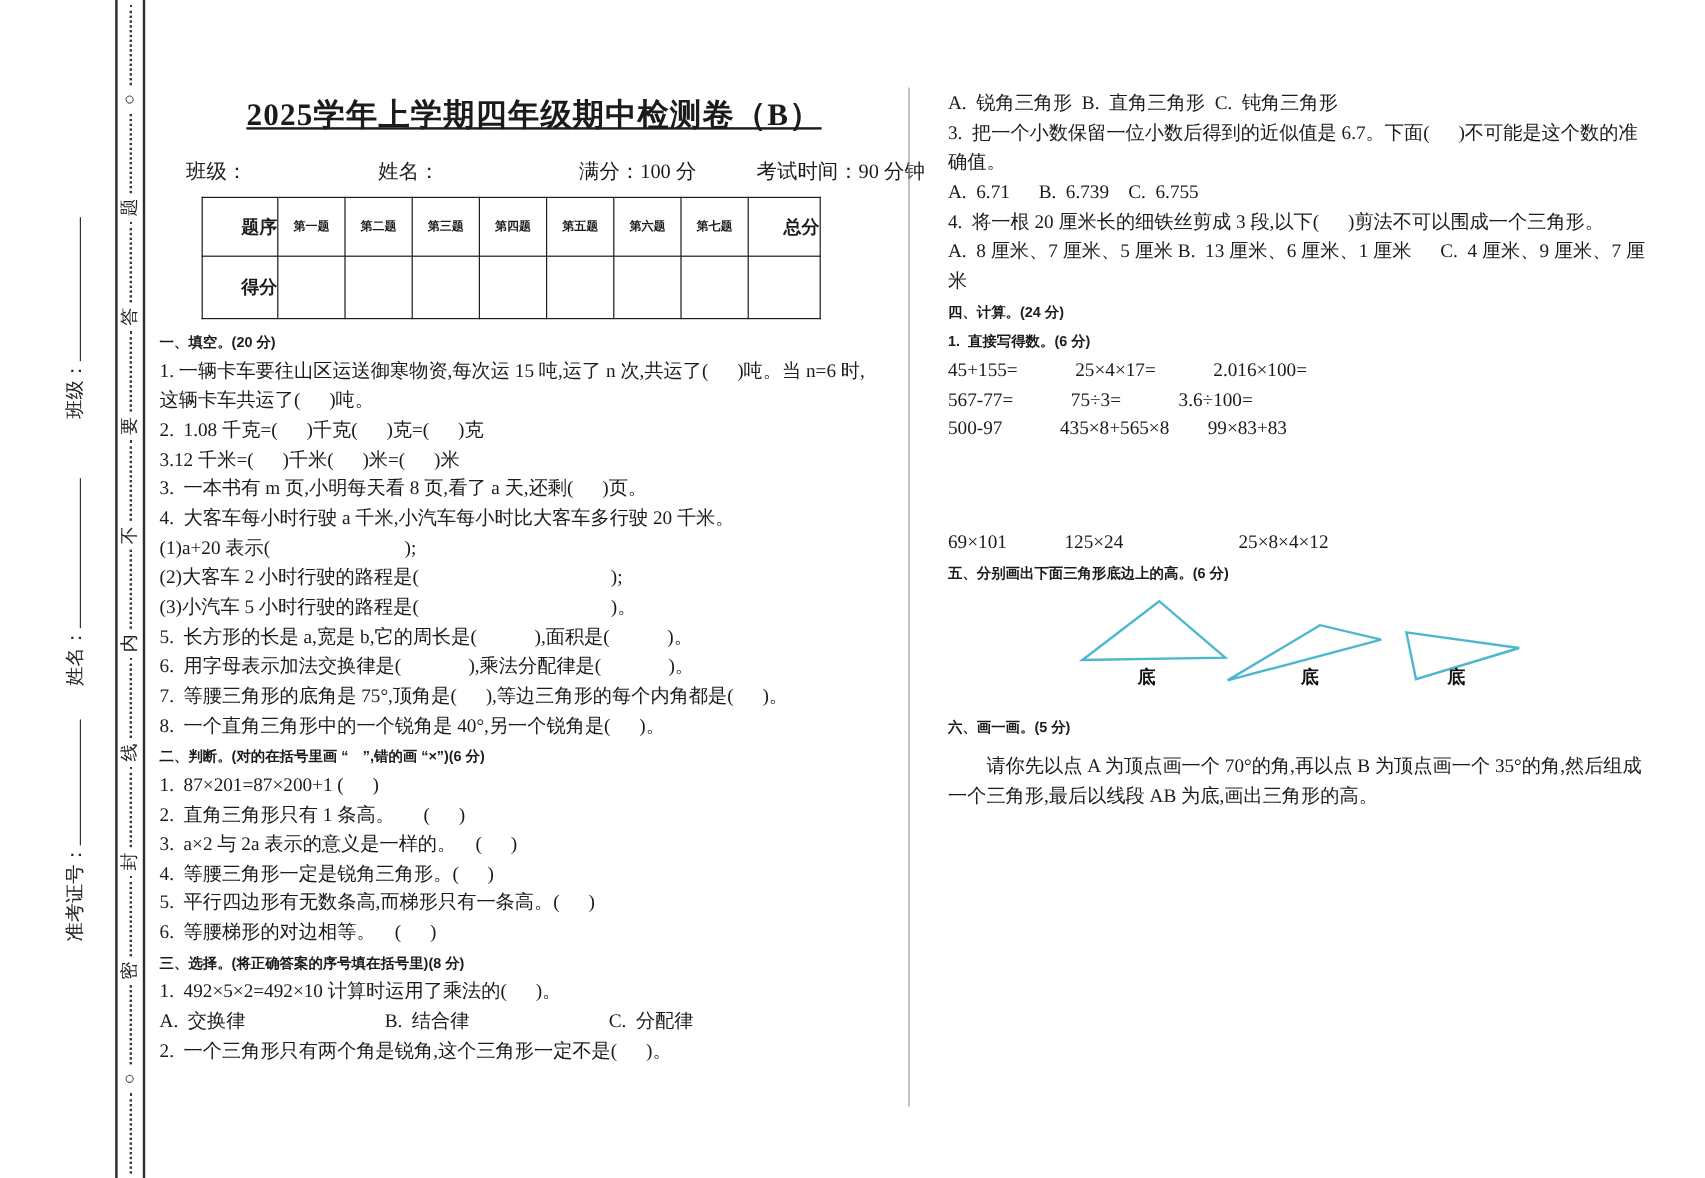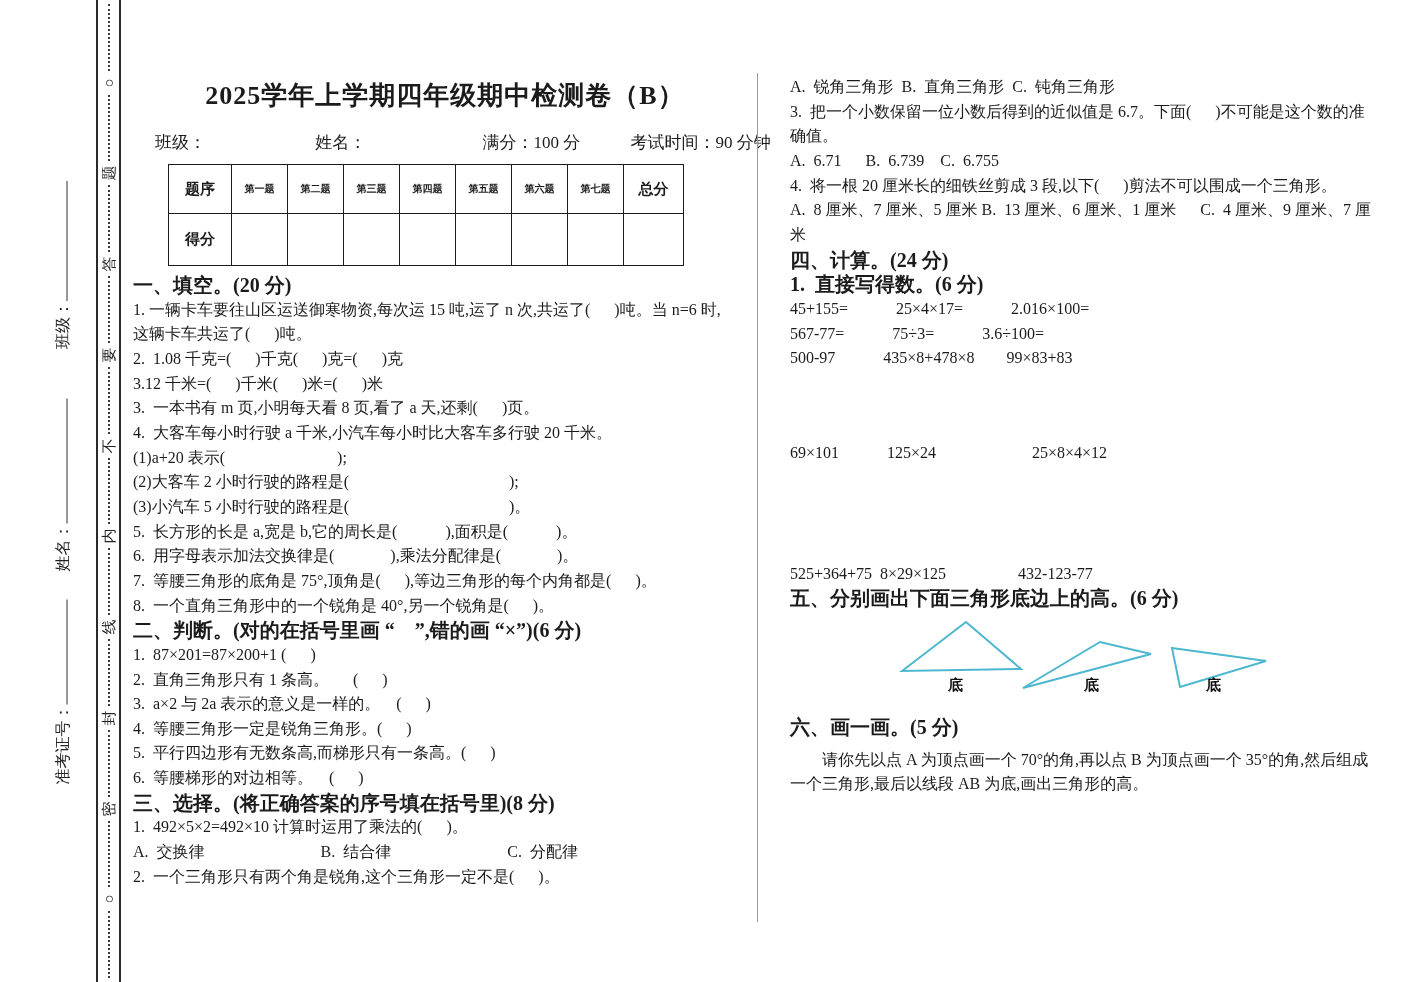--- a/index.html
+++ b/index.html
@@ -22,46 +22,46 @@
   .mfield{
     position:absolute;left:63px;transform:translate(-50%,-50%) rotate(-90deg);
     white-space:nowrap;font-size:16px;color:#222;
   }
   .mlabel{vertical-align:baseline;}
   .mblank{display:inline-block;height:14px;border-bottom:1.6px solid #333;vertical-align:baseline;}
   .w120{width:120px}.w125{width:125px}.w105{width:105px}
   
   .title{
     position:absolute;left:133px;top:78px;width:624px;text-align:center;
-    font-size:26px;font-weight:bold;letter-spacing:1px;
+    font-size:26px;font-weight:bold;letter-spacing:1px;text-decoration:underline;
   }
   .info-row{position:absolute;left:155px;top:131px;font-size:17px;white-space:nowrap;}
   .info-row span{display:inline-block;}
   .info-row span:nth-child(1){margin-right:105px;}
   .info-row span:nth-child(2){margin-right:112px;}
   .info-row span:nth-child(3){margin-right:46px;}
   
   .score-table{
     position:absolute;left:168px;top:164px;border-collapse:collapse;table-layout:fixed;
   }
   .score-table th,.score-table td{
     border:1.6px solid #1c1c1c;text-align:center;vertical-align:middle;padding:0;
   }
-  .score-table .big{width:62px;font-size:15px;font-weight:bold;font-family:"Liberation Sans","DejaVu Sans",sans-serif;}
+  .score-table .big{width:62px;font-size:15px;font-weight:bold;font-family:"Liberation Sans","DejaVu Sans",sans-serif;text-align:right;}
   .score-table .small{width:55px;font-size:10px;font-weight:bold;}
   .score-table .lastcol{width:59px;}
   .score-table tr:nth-child(1) th{height:48px;}
   .score-table tr:nth-child(2) th,.score-table tr:nth-child(2) td{height:51px;}
   
   .col-divider{position:absolute;left:757px;top:73px;height:849px;width:1px;background:#9a9a9a;}
   .col{position:absolute;font-size:16px;}
   .col-left{left:133px;top:273px;width:630px;}
   .col-right{left:790px;top:75px;width:615px;}
   .line{white-space:pre-wrap;line-height:24.65px;min-height:24.65px;}
-  .line.b{font-weight:bold;font-family:Liberation Serif, serif;font-size:20px;}
+  .line.b{font-weight:bold;font-family:Liberation Sans, sans-serif;font-size:12px;}
   
   .tri-figure{display:block;margin-top:3px;margin-left:98px;}
   .base-label{font-size:15px;font-weight:bold;fill:#111;
     font-family:"Liberation Sans","DejaVu Sans",sans-serif;}
   .after-fig{margin-top:16px;}
 </style>
 </head>
 <body>
 
 <div class="mfield" style="top:265px">
@@ -169,23 +169,22 @@
       <div class="line">3.  把一个小数保留一位小数后得到的近似值是 6.7。下面(      )不可能是这个数的准</div>
       <div class="line">确值。</div>
       <div class="line">A.  6.71      B.  6.739    C.  6.755</div>
       <div class="line">4.  将一根 20 厘米长的细铁丝剪成 3 段,以下(      )剪法不可以围成一个三角形。</div>
       <div class="line">A.  8 厘米、7 厘米、5 厘米 B.  13 厘米、6 厘米、1 厘米      C.  4 厘米、9 厘米、7 厘</div>
       <div class="line">米</div>
       <div class="line b">四、计算。(24 分)</div>
       <div class="line b">1.  直接写得数。(6 分)</div>
       <div class="line">45+155=            25×4×17=            2.016×100=</div>
       <div class="line">567-77=            75÷3=            3.6÷100=</div>
-      <div class="line">500-97            435×8+478×8        99×83+83</div>
+      <div class="line">500-97            435×8+565×8        99×83+83</div>
       <div class="line" style="margin-top: 70px;">69×101            125×24                        25×8×4×12</div>
-      <div class="line" style="margin-top: 96px;">525+364+75  8×29×125                  432-123-77</div>
       <div class="line b" style="">五、分别画出下面三角形底边上的高。(6 分)</div>
     </div>
   <svg class="tri-figure" width="400" height="85" viewBox="0 0 400 85">
     <polygon class="tri" points="14,57 78,8 133,55" fill="none" stroke-width="2" stroke="#4db7d0"></polygon>
     <polygon class="tri" points="135,74 212,28 263,40" fill="none" stroke-width="2" stroke="#4db7d0"></polygon>
     <polygon class="tri" points="284,34 378,47 292,73" fill="none" stroke-width="2" stroke="#4db7d0"></polygon>
     <text class="base-label" x="60" y="76">底</text>
     <text class="base-label" x="196" y="76">底</text>
     <text class="base-label" x="318" y="76">底</text>
   </svg>

